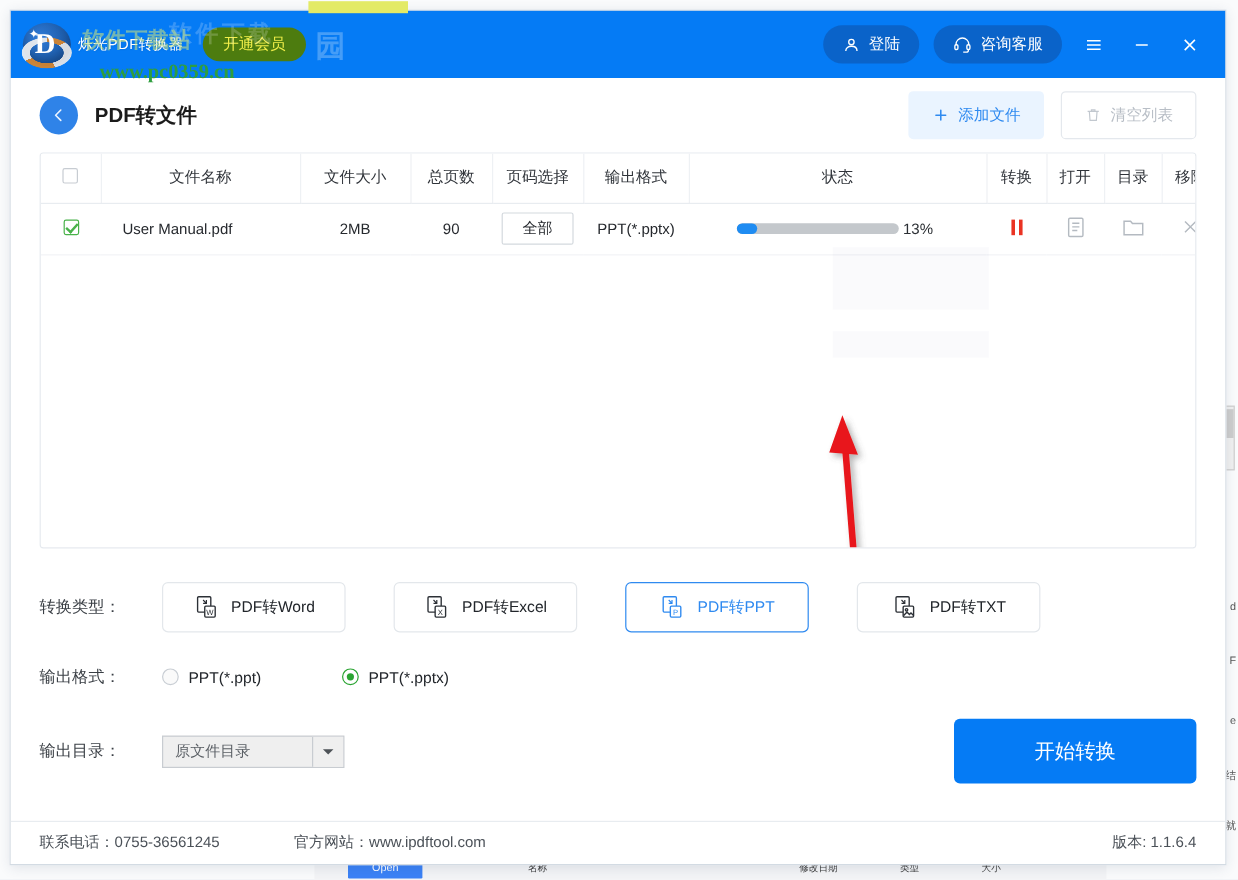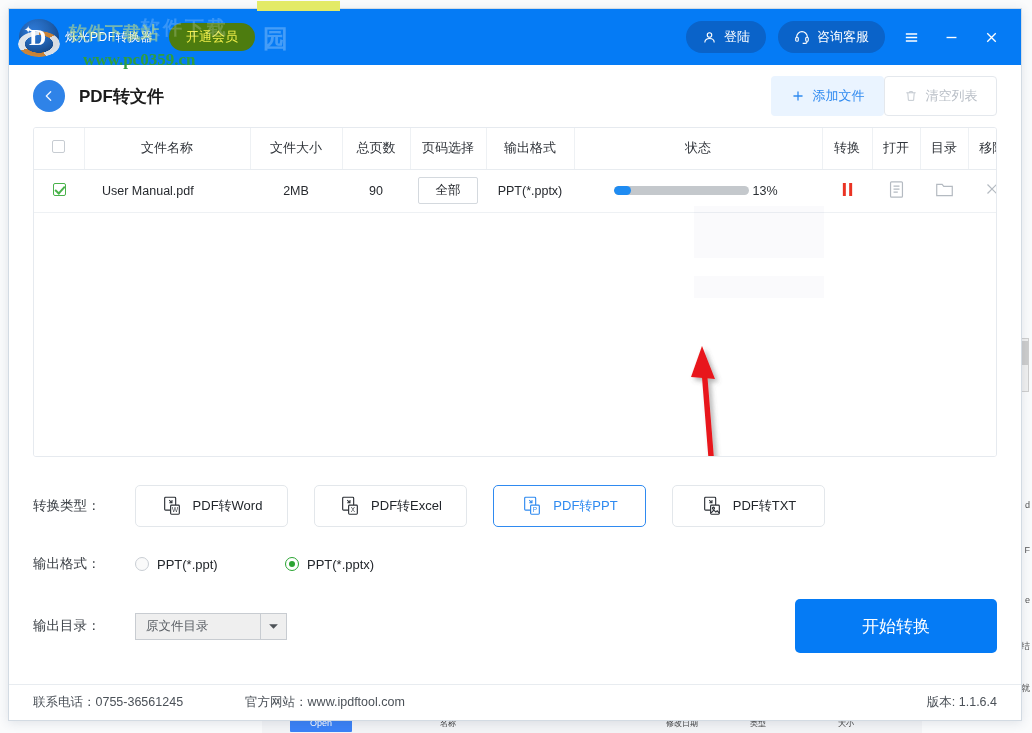--- a/index.html
+++ b/index.html
@@ -166,21 +166,21 @@
     flex: 0 0 62px;
   }
   .back-btn {
     width: 32px; height: 32px; border-radius: 50%;
     background: #2f83e8;
     display: flex; align-items: center; justify-content: center;
   }
   .page-title {
     margin-left: 14px; font-size: 17px; color: #1b1b1b; font-weight: bold;
   }
-  .head-actions { margin-left: auto; display: flex; }
+  .head-actions { margin-left: auto; display: flex; gap: 14px; }
   .head-btn {
     width: 113px; height: 40px; border-radius: 4px;
     display: flex; align-items: center; justify-content: center; gap: 8px;
     font-size: 13px;
   }
   .head-btn.add { background: #eaf4ff; color: #2f8af0; }
   .head-btn.clear { background: #fff; border: 1px solid #e4e8ed; color: #b8bec6; }
 
   
   #tablewrap {
@@ -246,21 +246,21 @@
     position: absolute;
     left: 648px; top: 206px;
     width: 110px; height: 230px;
     pointer-events: none;
   }
 
   
   #options { flex: 1; display: flex; flex-direction: column; padding-top: 18px; }
   .opt-row { display: flex; align-items: center; }
   .opt-label { font-size: 13.5px; color: #3a3f45; width: 102px; flex: 0 0 102px; }
-  .type-btns { display: flex; gap: 26px; }
+  .type-btns { display: flex; gap: 40px; }
   .type-btn {
     width: 153px; height: 42px; border-radius: 5px;
     border: 1px solid #e3e7eb; background: #fff;
     display: flex; align-items: center; justify-content: center; gap: 10px;
     font-size: 13px; color: #22262b;
   }
   .type-btn.active { border-color: #2f8af0; color: #2f8af0; }
   .fileicon { position: relative; width: 22px; height: 22px; flex: 0 0 22px; }
   .fileicon svg { display:block; }
 
@@ -322,21 +322,21 @@
   <div class="bg-side-text" style="top:545px;">F</div>
   <div class="bg-side-text" style="top:595px;">e</div>
   <div class="bg-side-text" style="top:640px;">结</div>
   <div class="bg-side-text" style="top:682px;">就</div>
 
   <div class="bg-explorer">
     <div class="bg-open-btn">Open</div>
     <div class="bg-col" style="margin-left:88px;">名称</div>
     <div class="bg-col" style="margin-left:210px;">修改日期</div>
     <div class="bg-col" style="margin-left:52px;">类型</div>
-    <div class="bg-col" style="margin-left:72px;">大小</div>
+    <div class="bg-col" style="margin-left:52px;">大小</div>
   </div>
 </div>
 
 <div id="app">
 
   <div id="titlebar">
     <div class="yellow-strip"></div>
 
     <div class="logo">
       <div class="disc"></div>

